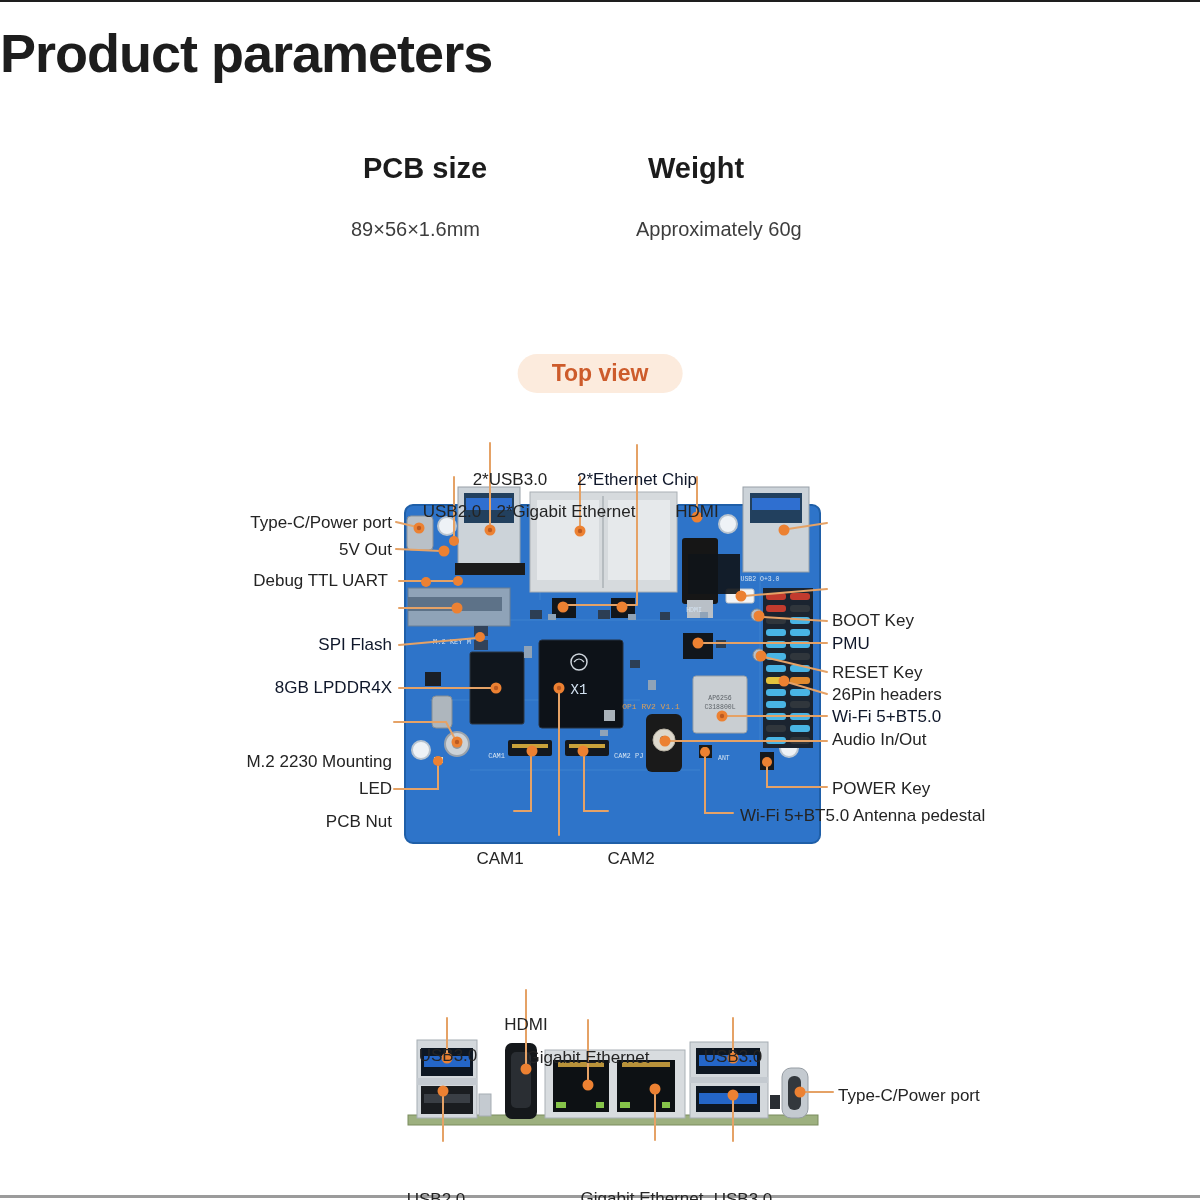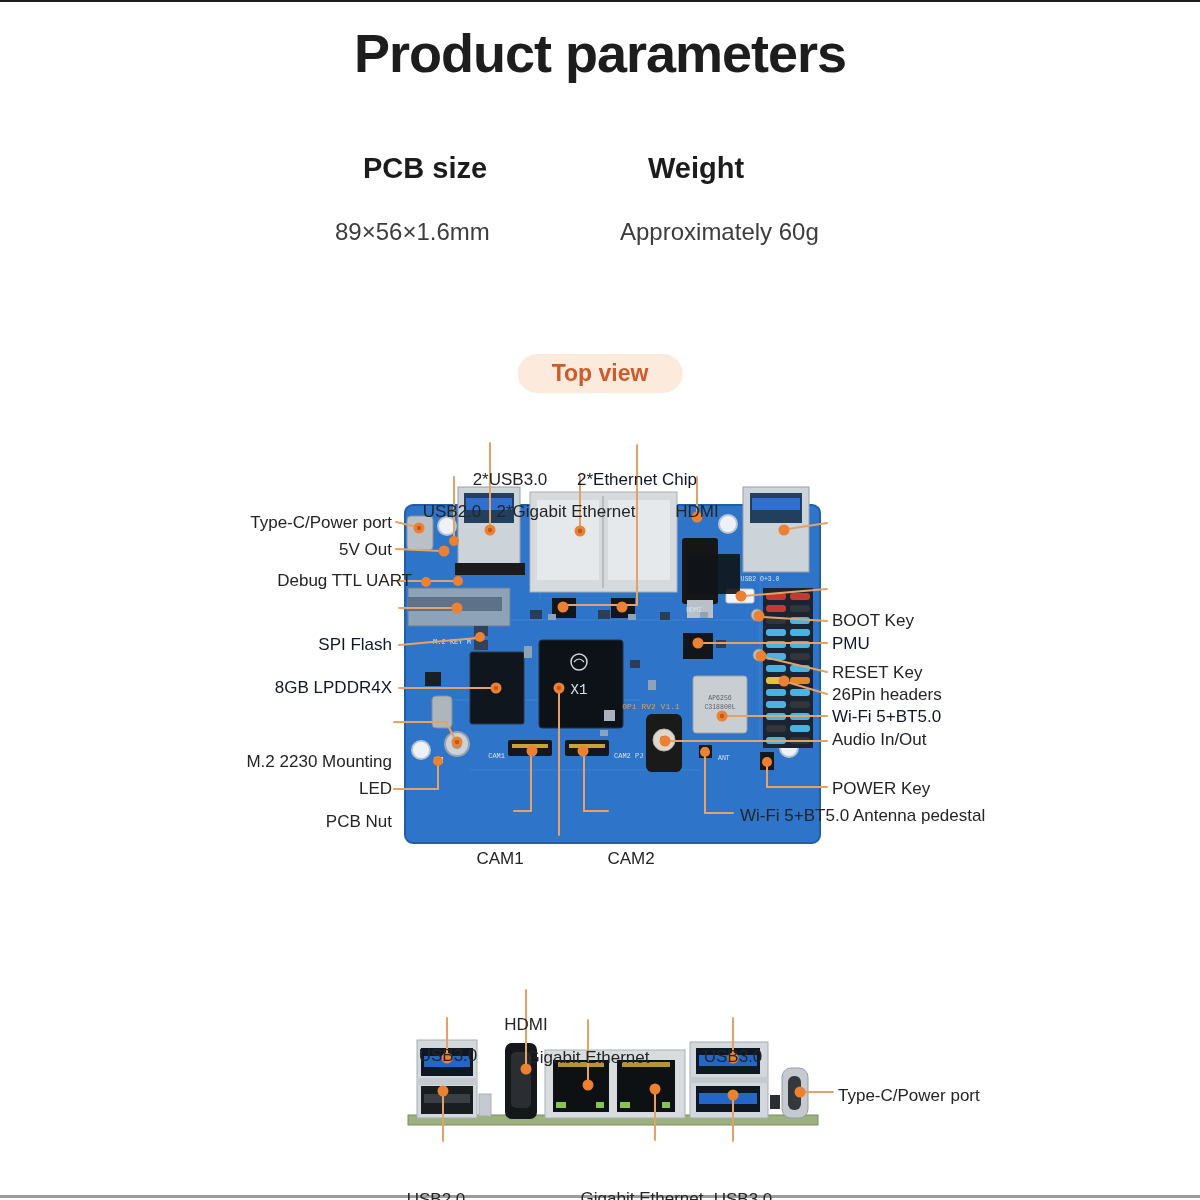--- a/index.html
+++ b/index.html
@@ -1,23 +1,23 @@
 <!DOCTYPE html>
 <html><head>
 <meta charset="utf-8">
 <style>
   html,body{margin:0;padding:0;background:#fff;}
   #page{position:relative;width:1200px;height:1200px;background:#ffffff;overflow:hidden;
         font-family:"Liberation Sans","DejaVu Sans",sans-serif;color:#222;}
   .edge-top{position:absolute;left:0;right:0;top:0;height:2px;background:#1e1e1e;}
   .edge-bottom{position:absolute;left:0;right:0;bottom:2px;height:3px;background:#9b9b9b;}
-  .title{position:absolute;left:0;right:0;top:22px;text-align:center;
+  .title{position:absolute;left:0;right:0;top:22px;text-align:left;
          font-size:54px;font-weight:800;letter-spacing:-1px;color:#1d1d1d;}
   .spec-label{position:absolute;font-size:29px;font-weight:600;color:#1c1c1c;margin-left:28px;}
-  .spec-value{position:absolute;font-size:24px;font-weight:400;color:#3d3d3d;}
+  .spec-value{position:absolute;font-size:20px;font-weight:400;color:#3d3d3d;margin-left:16px;}
   .badge{position:absolute;left:50%;transform:translateX(-50%);
          background:#fcebdd;color:#cd5b2b;font-size:23px;font-weight:700;
          padding:6px 34px;border-radius:20px;}
   .lbl{position:absolute;font-size:17px;line-height:20px;color:#242424;white-space:pre;}
   .lbl.red{color:#0f172a;}
   .lbl.ctr{transform:translateX(-50%);text-align:center;margin-top:47px;}
   .lbl.rgt{text-align:right;}
   .lbl.small-lh{line-height:19px;}
   svg{position:absolute;left:0;top:0;}
   .cl{stroke:#e5a266;stroke-width:2;fill:none;stroke-linecap:round;}
@@ -335,21 +335,21 @@
   </svg>
 
   <div class="lbl ctr" style="left:510px;top:423px">2*USB3.0</div>
   <div class="lbl ctr red" style="left:637px;top:423px">2*Ethernet Chip</div>
   <div class="lbl ctr" style="left:452px;top:455px">USB2.0</div>
   <div class="lbl ctr" style="left:566px;top:455px">2*Gigabit Ethernet</div>
   <div class="lbl ctr" style="left:697px;top:455px">HDMI</div>
 
   <div class="lbl rgt" style="right:808px;top:513px">Type-C/Power port</div>
   <div class="lbl rgt" style="right:808px;top:540px">5V Out</div>
-  <div class="lbl rgt" style="right:788px;top:571px">Debug TTL UART</div>
+  <div class="lbl rgt" style="right:812px;top:571px">Debug TTL UART</div>
   <div class="lbl rgt red" style="right:808px;top:635px">SPI Flash</div>
   <div class="lbl rgt red" style="right:808px;top:678px">8GB LPDDR4X</div>
   <div class="lbl rgt" style="right:808px;top:712px">
     <div>M.2 2230 Mounting</div>
     <div>PCB Nut</div>
   </div>
   <div class="lbl rgt" style="right:808px;top:779px">LED</div>
 
   <div class="lbl ctr" style="left:500px;top:802px">CAM1</div>
   <div class="lbl ctr" style="left:631px;top:802px">CAM2</div>

